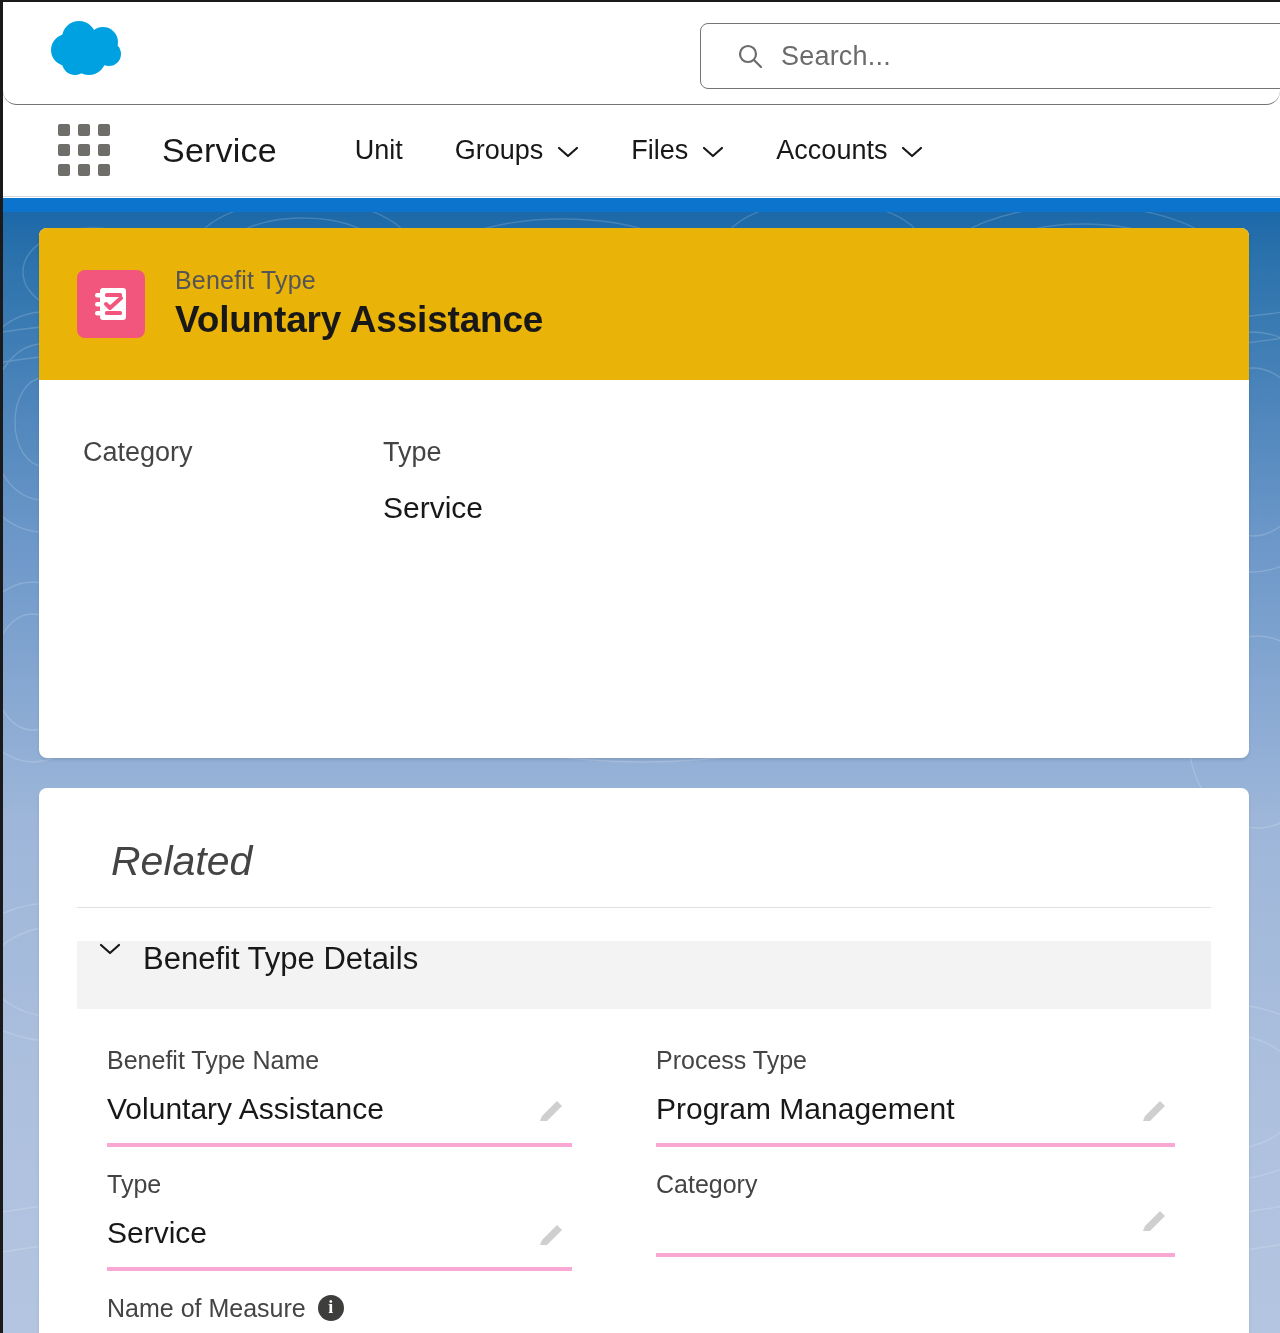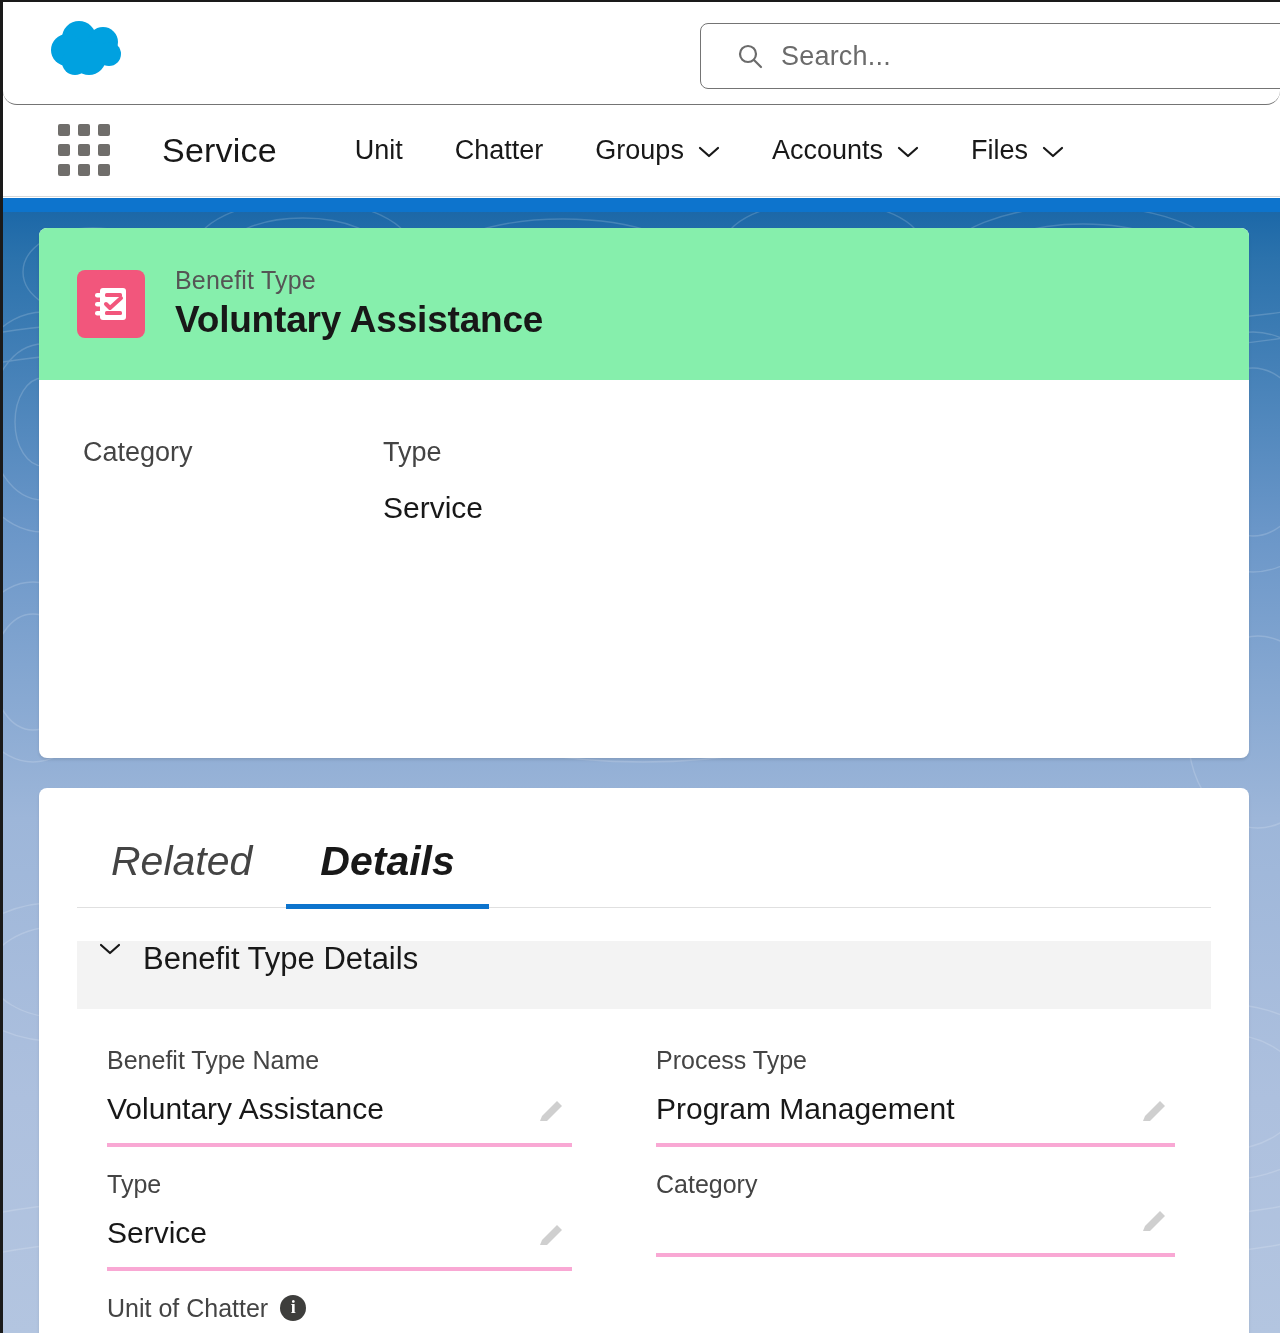--- a/index.html
+++ b/index.html
@@ -166,21 +166,21 @@
   .highlights {
     position: absolute;
     left: 36px;
     top: 30px;
     width: 1210px;
     height: 530px;
     overflow: hidden;
   }
 
   .hl-top {
-    background: #86efac;
+    background: #eab308;
     height: 152px;
     display: flex;
     align-items: center;
     padding-left: 38px;
   }
 
   .record-icon {
     width: 68px;
     height: 68px;
     background: #f2567c;
@@ -391,44 +391,41 @@
     </div>
 
     <div class="app-name">Service</div>
 
     <div class="nav-items">
 
       <div class="nav-item">
         <span class="nav-label">Unit</span>
       </div>
 
-      <div class="nav-item">
-        <span class="nav-label">Chatter</span>
-      </div>
 
       <div class="nav-item">
         <span class="nav-label">Groups</span>
         <span class="chev">
           <svg viewBox="0 0 22 13" width="22" height="13">
               <polyline points="2,3 11,11 20,3" fill="none" stroke="#181818" stroke-width="2.2" stroke-linecap="round" stroke-linejoin="round"></polyline>
             </svg>
         </span>
       </div>
 
       <div class="nav-item">
-        <span class="nav-label">Accounts</span>
+        <span class="nav-label">Files</span>
         <span class="chev">
           <svg viewBox="0 0 22 13" width="22" height="13">
               <polyline points="2,3 11,11 20,3" fill="none" stroke="#181818" stroke-width="2.2" stroke-linecap="round" stroke-linejoin="round"></polyline>
             </svg>
         </span>
       </div>
 
       <div class="nav-item">
-        <span class="nav-label">Files</span>
+        <span class="nav-label">Accounts</span>
         <span class="chev">
           <svg viewBox="0 0 22 13" width="22" height="13">
               <polyline points="2,3 11,11 20,3" fill="none" stroke="#181818" stroke-width="2.2" stroke-linecap="round" stroke-linejoin="round"></polyline>
             </svg>
         </span>
       </div>
 
     </div>
   </div>
 
@@ -500,23 +497,20 @@
         </div>
       </div>
     </div>
 
     <div class="card details-card">
 
       <div class="tabs">
         <div class="tab">
           <span>Related</span>
         </div>
-        <div class="tab active">
-          <span>Details</span>
-        </div>
       </div>
 
       <div class="section-header">
         <span class="chev">
           <svg viewBox="0 0 22 13" width="22" height="13">
               <polyline points="2,3 11,11 20,3" fill="none" stroke="#181818" stroke-width="2.2" stroke-linecap="round" stroke-linejoin="round"></polyline>
             </svg>
         </span>
         <span class="section-title">Benefit Type Details</span>
       </div>
@@ -544,21 +538,21 @@
             <div class="field-value">Service</div>
             <span class="pencil">
               <svg viewBox="0 0 30 30" width="30" height="30">
                   <path d="M4 24 L6 19 L21 4 L26 9 L11 24 Z" fill="#2b2b2b"></path>
                 </svg>
             </span>
           </div>
 
           <div class="field">
             <div class="field-label">
-              <span>Unit of Chatter</span>
+              <span>Name of Measure</span>
               <span class="info-badge">i</span>
             </div>
             <div><span class="field-value link">Hours</span></div>
             <span class="pencil">
               <svg viewBox="0 0 30 30" width="30" height="30">
                   <path d="M4 24 L6 19 L21 4 L26 9 L11 24 Z" fill="#2b2b2b"></path>
                 </svg>
             </span>
           </div>
 

